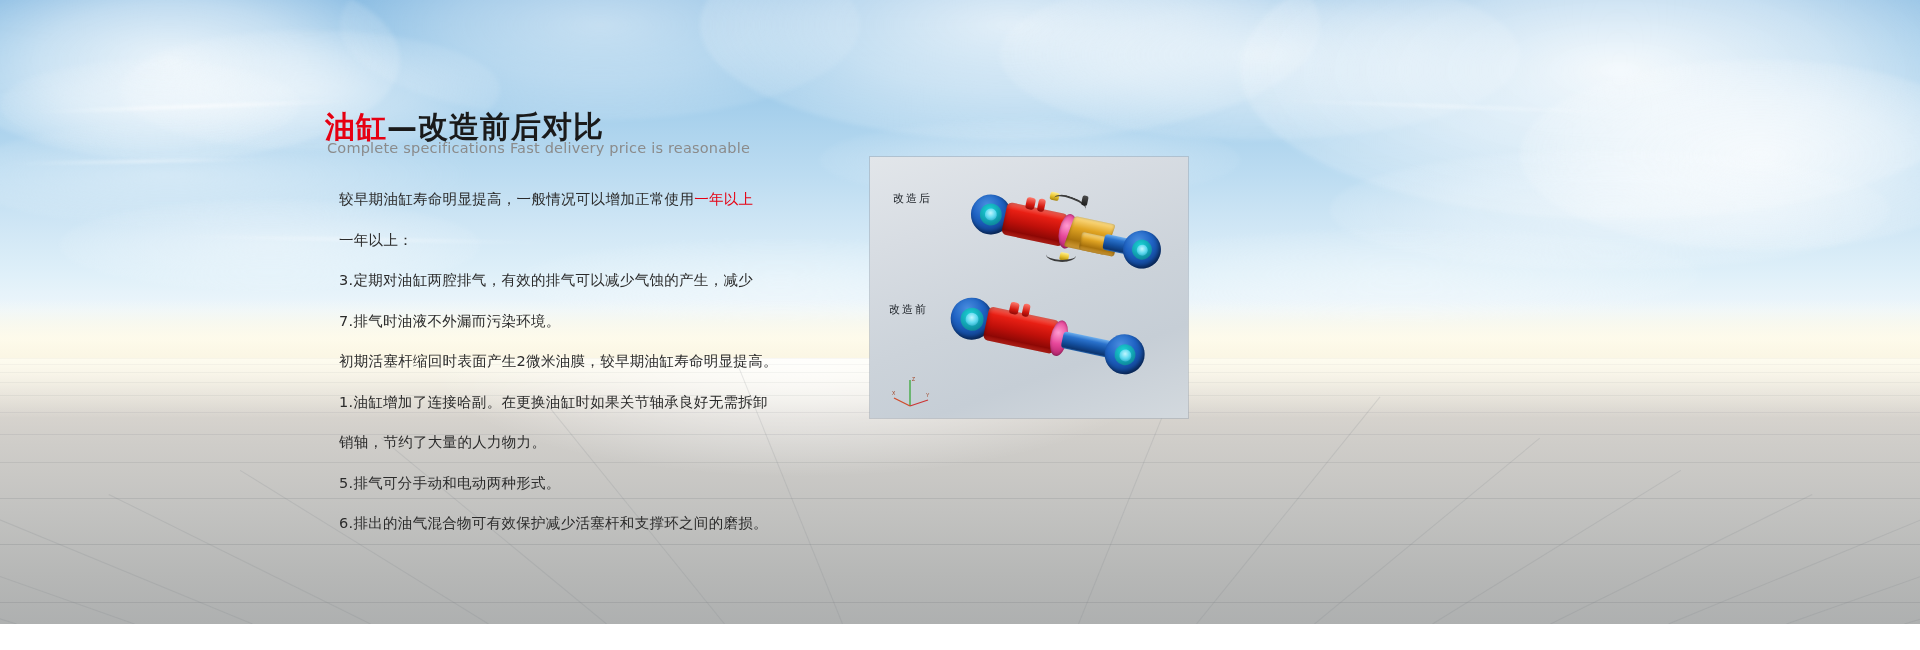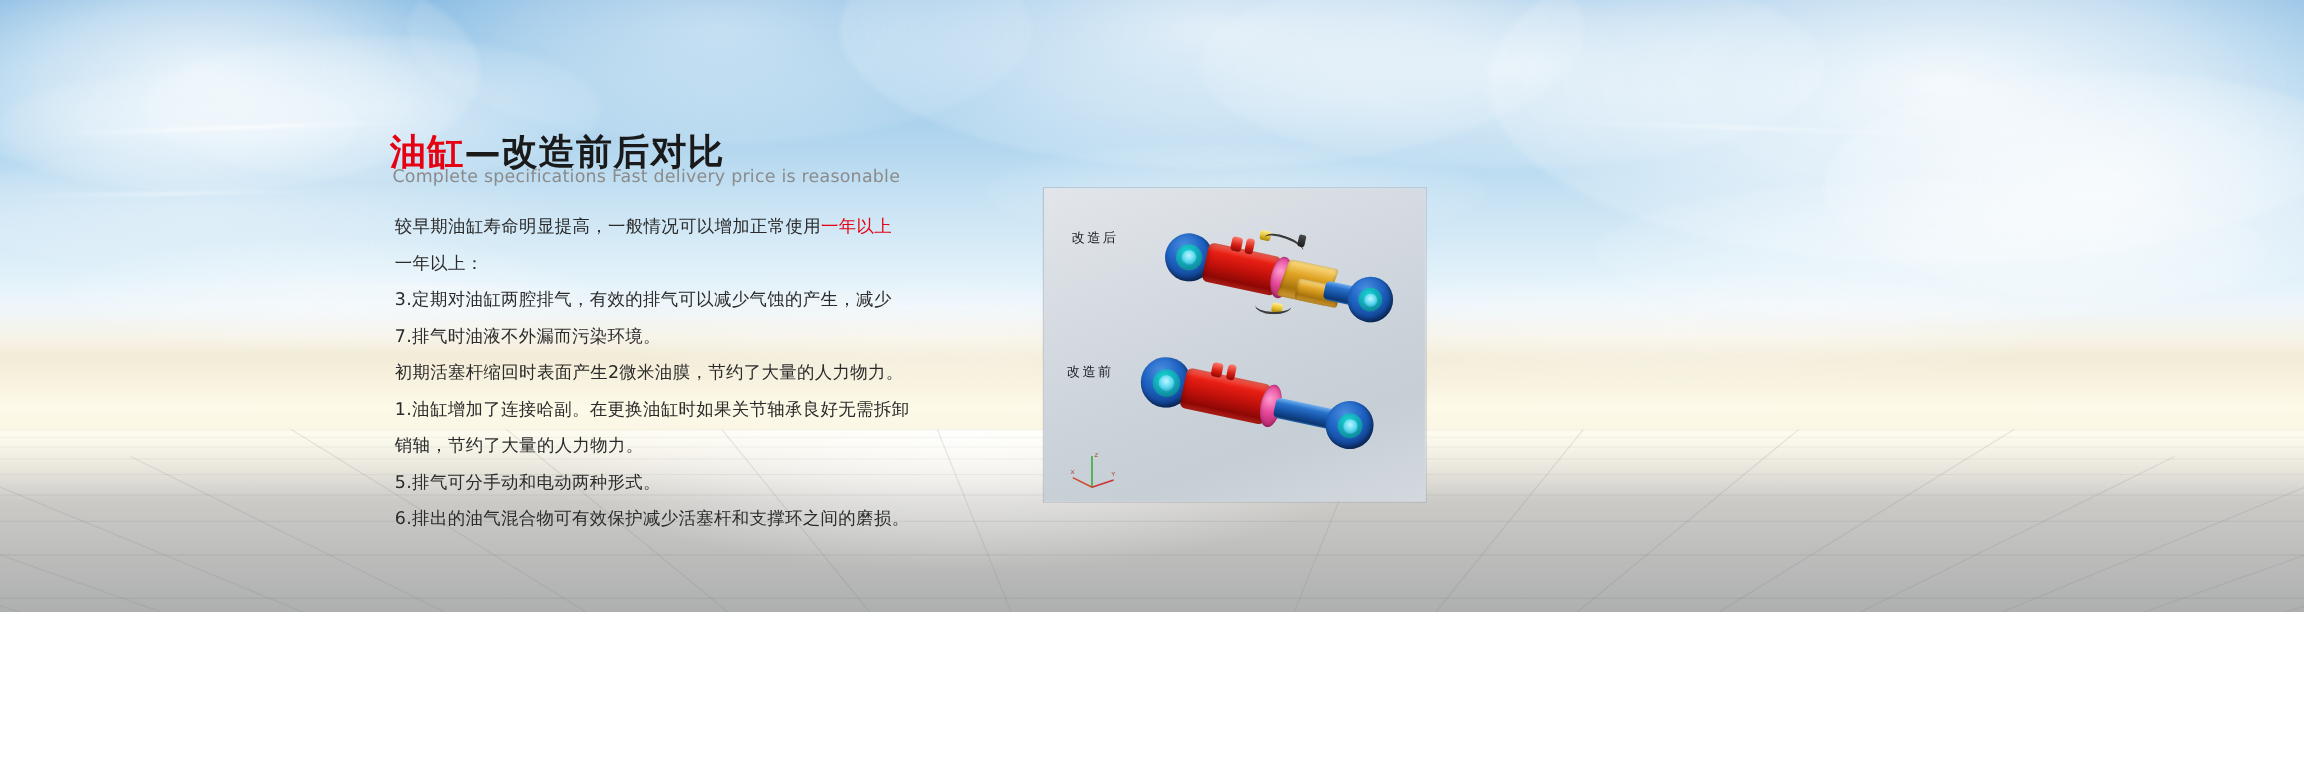--- a/index.html
+++ b/index.html
@@ -3,21 +3,21 @@
 <meta charset="utf-8">
 <style>
   * { box-sizing: border-box; margin: 0; padding: 0; }
   html, body {
     width: 1920px; height: 650px; overflow: hidden;
     font-family: "Liberation Sans", "DejaVu Sans", sans-serif;
   }
 
   
   .stage {
-    position: relative; width: 1920px; height: 510px; overflow: hidden;
+    position: relative; width: 1920px; height: 624px; overflow: hidden;
     background: linear-gradient(to bottom,
       #7fb6e0 0%, #8fc2e6 8%, #a7d0ec 18%, #bcdcf1 28%,
       #cfe6f5 36%, #dff0f9 44%, #eef6fb 50%, #f6f3e8 55%, #f3ecd8 58%);
   }
 
   
   .clouds { position: absolute; inset: 0 0 45% 0; pointer-events: none; }
   .cl {
     position: absolute; border-radius: 50%;
     background: radial-gradient(ellipse at 50% 50%,
@@ -88,21 +88,21 @@
   .subhead {
     position:absolute; left:327px; top:140px;
     font-size:14.5px; color:#8b8b8b; letter-spacing:.2px; white-space:nowrap;
     font-family:"DejaVu Sans","Liberation Sans",sans-serif;
   }
   .body-text {
     position:absolute; left:325px; top:172px; width:430px;
     font-size:14.5px; line-height:26.5px; color:#2b2b2b; letter-spacing:.3px;
     font-family:"DejaVu Sans","Liberation Sans",sans-serif;
   }
-  .body-text p { margin:4px; white-space:nowrap; }
+  .body-text p { margin:14px; white-space:nowrap; }
   .body-text .em-red { color:#e60012; }
 
   
   .panel {
     position:absolute; left:870px; top:157px; width:318px; height:261px;
     background: linear-gradient(160deg, #e2e6ea 0%, #d8dde3 25%, #ccd3da 55%, #c6ced6 75%, #d3d9de 100%);
     box-shadow: 0 0 0 1px rgba(160,170,180,.55);
     overflow:hidden;
   }
   .lbl {
@@ -227,21 +227,21 @@
       <span class="hl-red">油缸</span><span class="hl-dark">—改造前后对比</span>
     </div>
 
     <div class="subhead crisp">Complete specifications Fast delivery price is reasonable</div>
 
     <div class="body-text crisp">
       <p><span>较早期油缸寿命明显提高，一般情况可以增加正常使用</span><span class="em-red">一年以上</span></p>
       <p>一年以上：</p>
       <p>3.定期对油缸两腔排气，有效的排气可以减少气蚀的产生，减少</p>
       <p>7.排气时油液不外漏而污染环境。</p>
-      <p>初期活塞杆缩回时表面产生2微米油膜，节约了大量的人力物力。</p>
+      <p>初期活塞杆缩回时表面产生2微米油膜，较早期油缸寿命明显提高。</p>
       <p>1.油缸增加了连接哈副。在更换油缸时如果关节轴承良好无需拆卸</p>
       <p>销轴，节约了大量的人力物力。</p>
       <p>5.排气可分手动和电动两种形式。</p>
       <p>6.排出的油气混合物可有效保护减少活塞杆和支撑环之间的磨损。</p>
     </div>
   </div>
 
   <div class="panel">
 
     <div class="lbl lbl-after">改造后</div>

